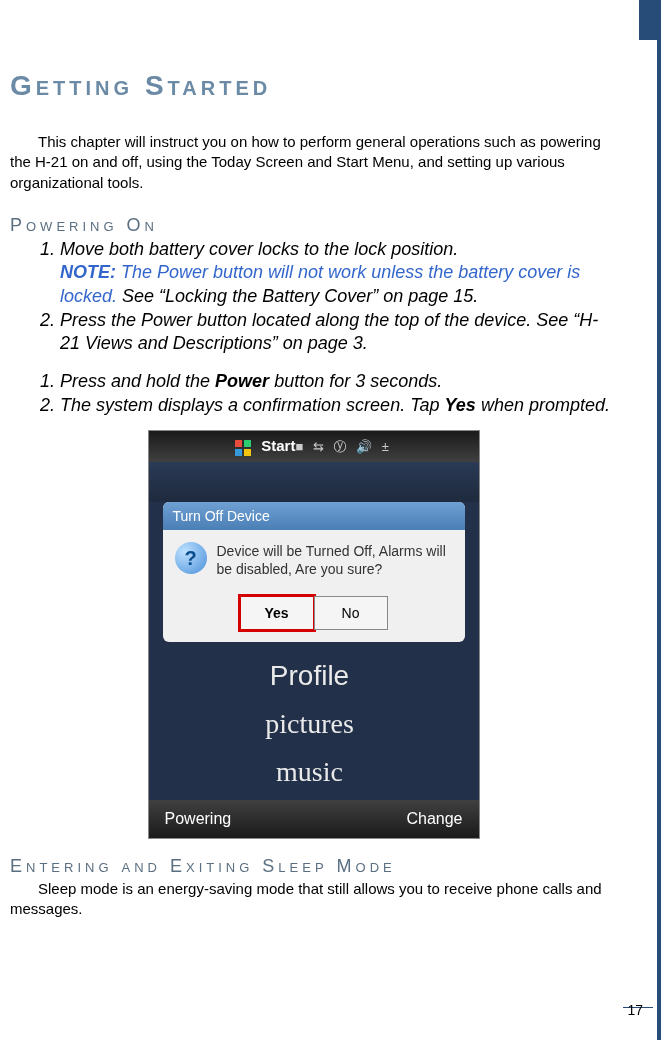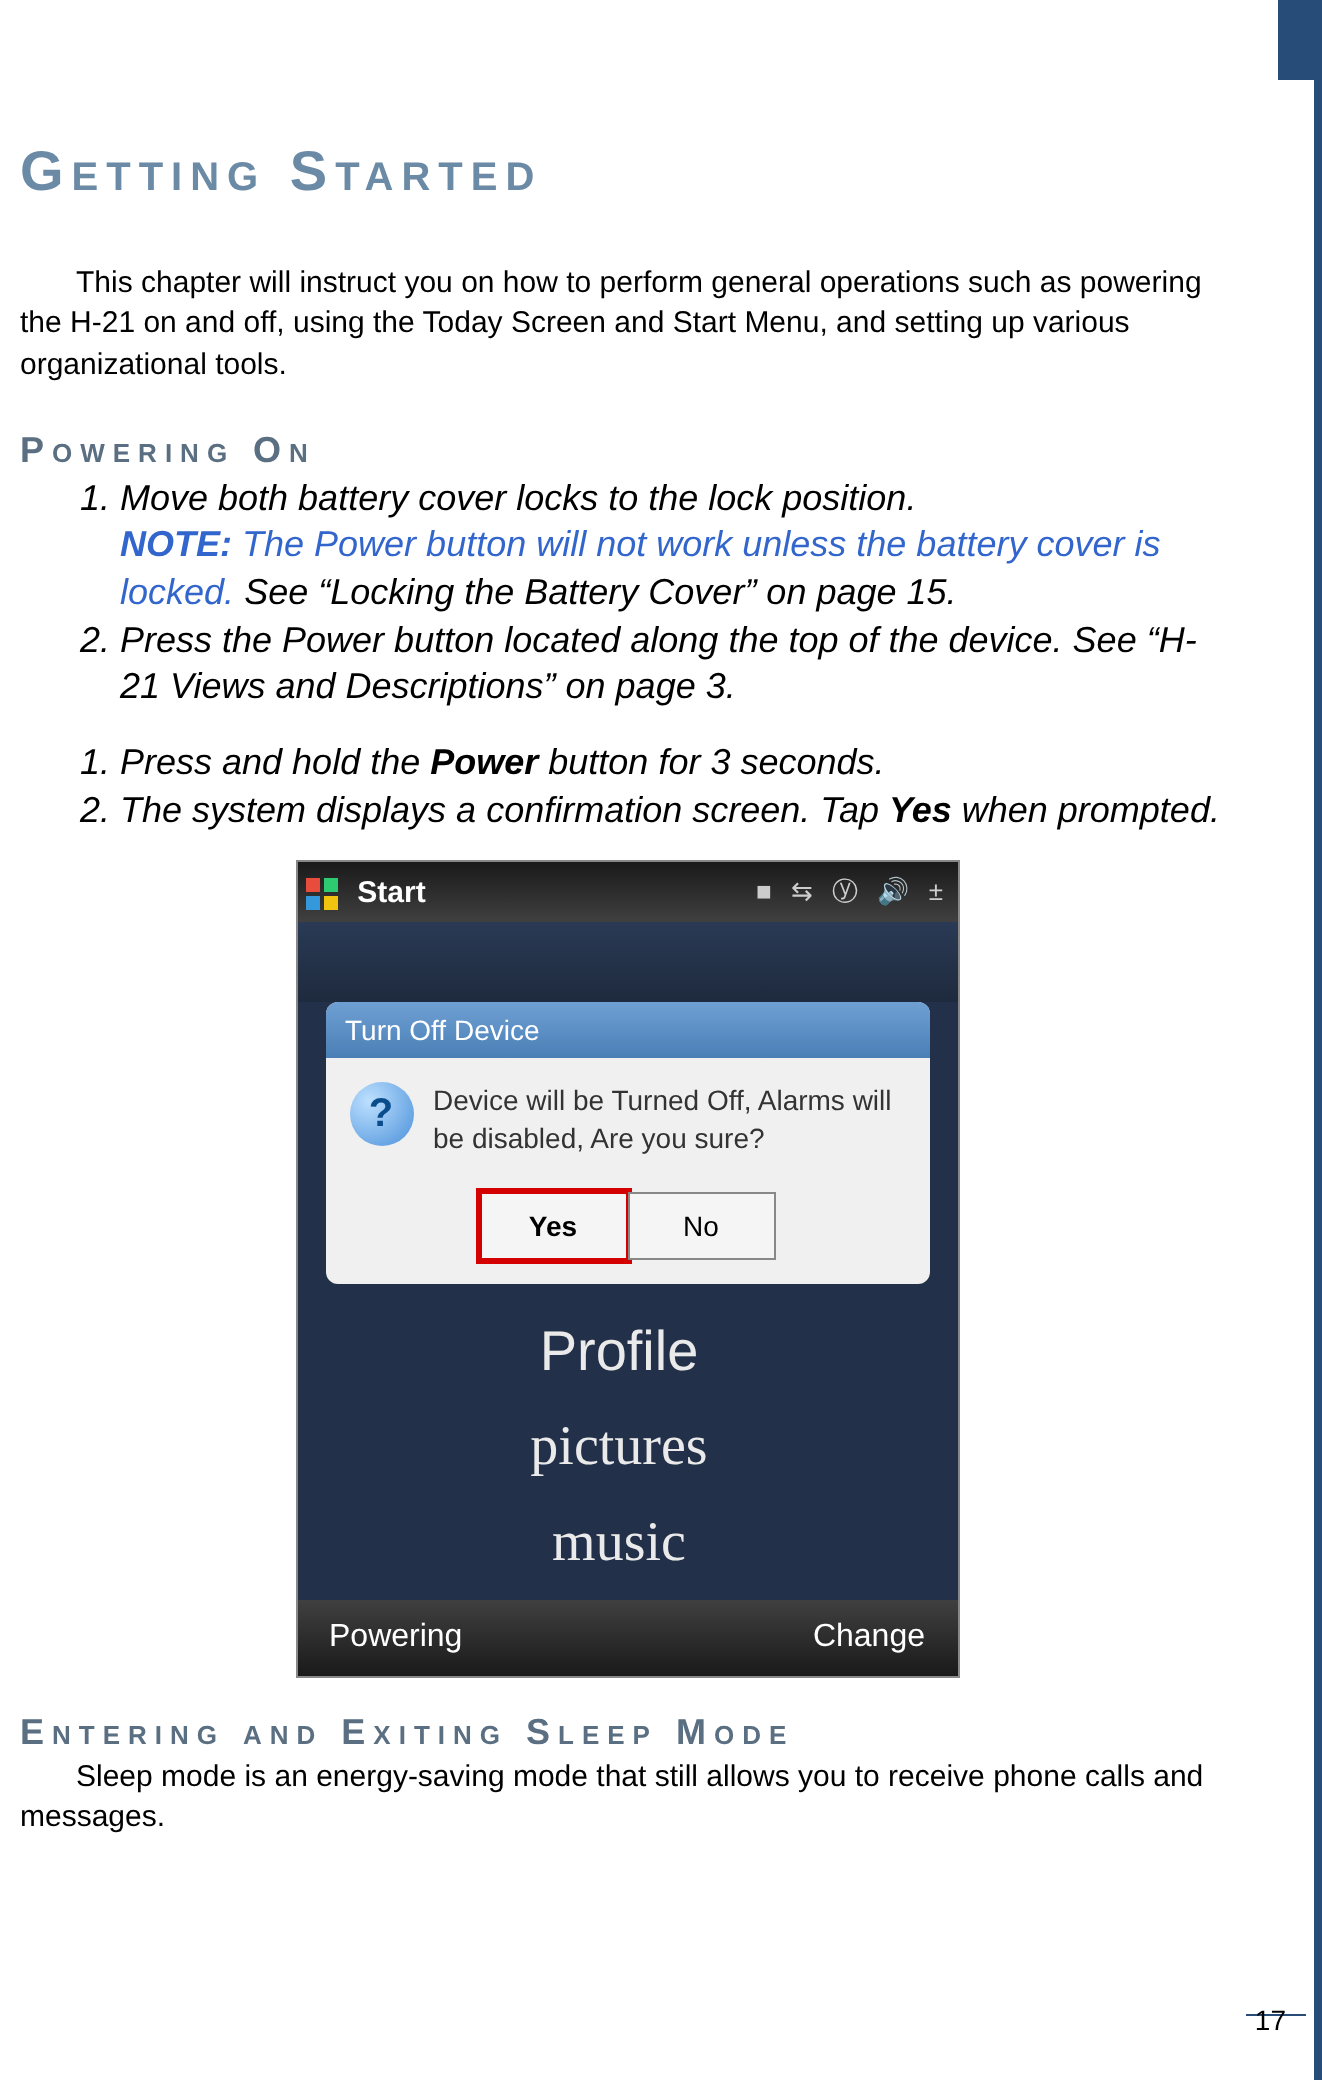--- a/index.html
+++ b/index.html
@@ -41,21 +41,21 @@
     line-height: 1.35;
     text-indent: 28px;
     margin-bottom: 22px;
   }
   .section-title {
     font-family: "Arial Black", Arial, sans-serif;
     color: #5b6f82;
     font-size: 18px;
     letter-spacing: 4px;
     font-variant: small-caps;
-    font-weight: bold;
+    font-weight: normal;
     margin-top: 10px;
     margin-bottom: 2px;
   }
   ol {
     margin: 0 0 14px 0;
     padding-left: 50px;
     font-size: 18px;
     line-height: 1.3;
     font-style: italic;
   }
@@ -72,22 +72,22 @@
     width: 330px;
     margin: 3px auto 18px auto;
     background: #223049;
     color: #fff;
     font-family: Arial, sans-serif;
     box-shadow: 0 0 0 1px #888;
   }
   .shot-top {
     display: flex;
     align-items: center;
-    justify-content: space-between;
-    padding: 6px 4px;
+    justify-content: center;
+    padding: 6px 18px;
     background: linear-gradient(#1a1a1a,#404040);
     font-size: 15px;
   }
   .shot-top .win-icon {
     display:inline-block;width:16px;height:16px;margin-right:6px;
     background:
       linear-gradient(#e74c3c,#e74c3c) 0 0/7px 7px no-repeat,
       linear-gradient(#2ecc71,#2ecc71) 9px 0/7px 7px no-repeat,
       linear-gradient(#3498db,#3498db) 0 9px/7px 7px no-repeat,
       linear-gradient(#f1c40f,#f1c40f) 9px 9px/7px 7px no-repeat;

